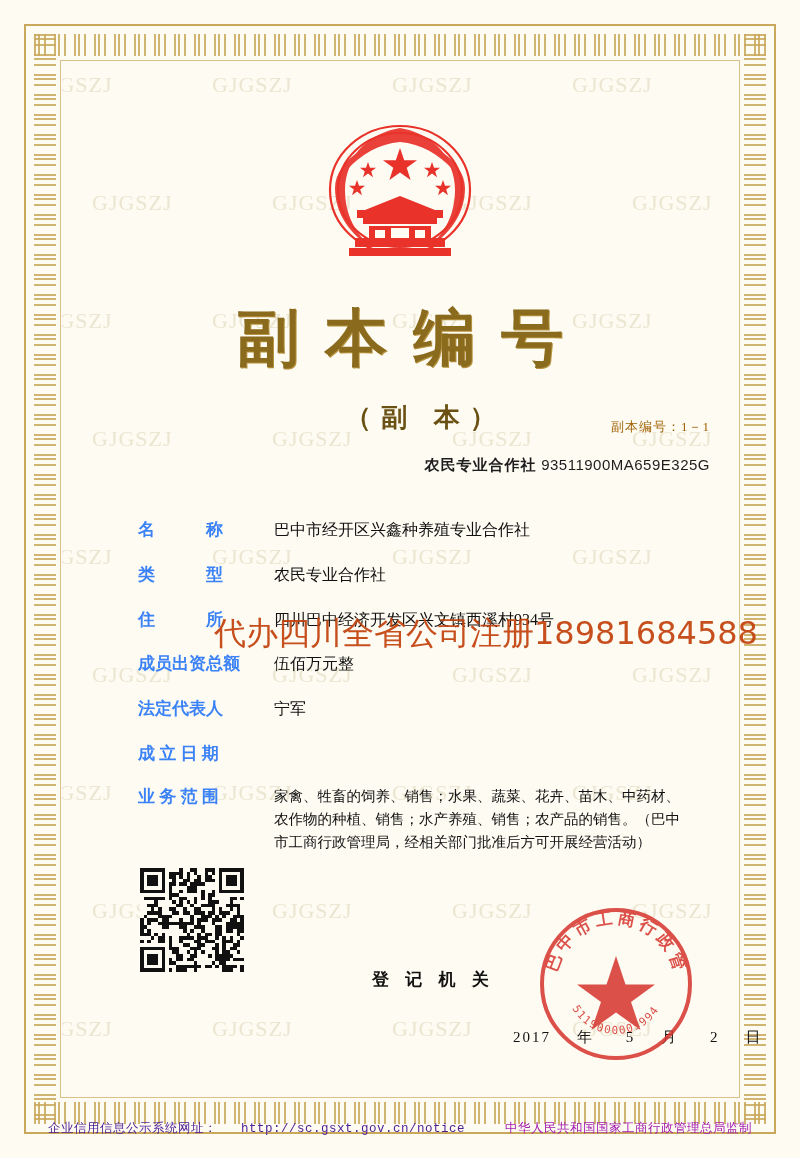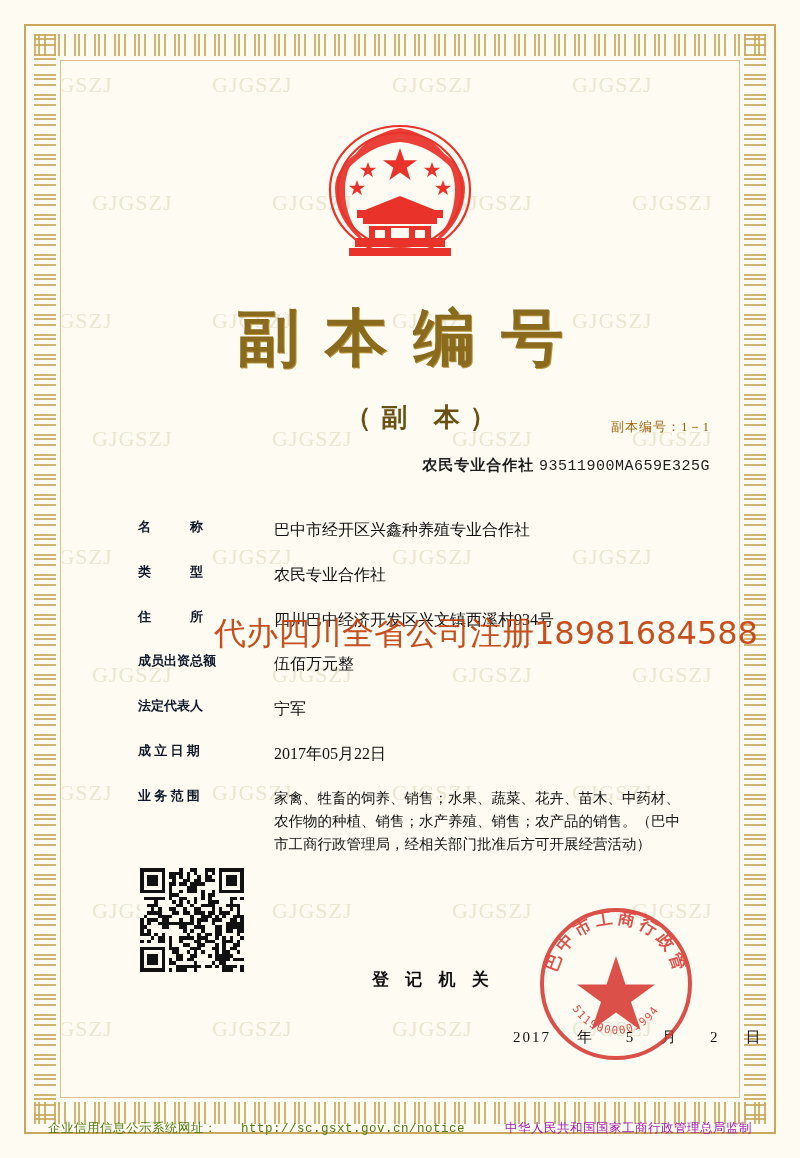--- a/index.html
+++ b/index.html
@@ -137,43 +137,43 @@
   .credit-code {
     position: absolute;
     right: 90px;
     top: 456px;
     font-size: 15px;
     color: #1d1d1d;
     letter-spacing: 1px;
     font-weight: bold;
   }
   .credit-code .code-val {
-    font-family: Liberation Mono, monospace;
+    font-family: Liberation Sans, sans-serif;
     font-weight: normal;
     letter-spacing: 0.5px;
   }
 
   
   .fields {
     position: absolute;
     left: 138px;
     top: 518px;
     width: 560px;
   }
   .field-row {
     display: flex;
     align-items: flex-start;
     margin-bottom: 20px;
   }
   .field-label {
     width: 128px;
     flex: 0 0 128px;
-    font-size: 13px;
+    font-size: 17px;
     font-weight: bold;
-    color: #0f172a;
+    color: #3b82f6;
     letter-spacing: 0px;
     display: flex;
     justify-content: space-between;
   }
   .field-value {
     font-size: 16px;
     color: #111;
     line-height: 1.55;
     padding-left: 8px;
     flex: 1;
@@ -241,21 +241,21 @@
     font-family: "DejaVu Sans", sans-serif;
     opacity: .92;
   }
 
   
   .footer-left {
     position: absolute;
     left: 48px;
     top: 1120px;
     font-size: 12.5px;
-    color: #4d7c0f;
+    color: #4c1d95;
     letter-spacing: .5px;
   }
   .footer-left .url {
     font-family: "Liberation Mono", monospace;
     margin-left: 24px;
     font-size: 12.5px;
   }
   .footer-right {
     position: absolute;
     right: 48px;
@@ -380,21 +380,20 @@
       <div class="field-row">
         <div class="field-label">成员出资总额</div>
         <div class="field-value">伍佰万元整</div>
       </div>
       <div class="field-row">
         <div class="field-label">法定代表人</div>
         <div class="field-value">宁军</div>
       </div>
       <div class="field-row">
         <div class="field-label">成 立 日 期</div>
-        <div class="field-value">2017年05月22日</div>
       </div>
       <div class="field-row">
         <div class="field-label">业 务 范 围</div>
         <div class="field-value multiline">家禽、牲畜的饲养、销售；水果、蔬菜、花卉、苗木、中药材、农作物的种植、销售；水产养殖、销售；农产品的销售。（巴中市工商行政管理局，经相关部门批准后方可开展经营活动）</div>
       </div>
     </div>
 
   <div class="qr">
     <svg class="qr-grid" id="qr-svg" viewBox="0 0 29 29" xmlns="http://www.w3.org/2000/svg" shape-rendering="crispEdges">
         <rect x="0" y="0" width="29" height="29" fill="#fdfbf2"></rect>

